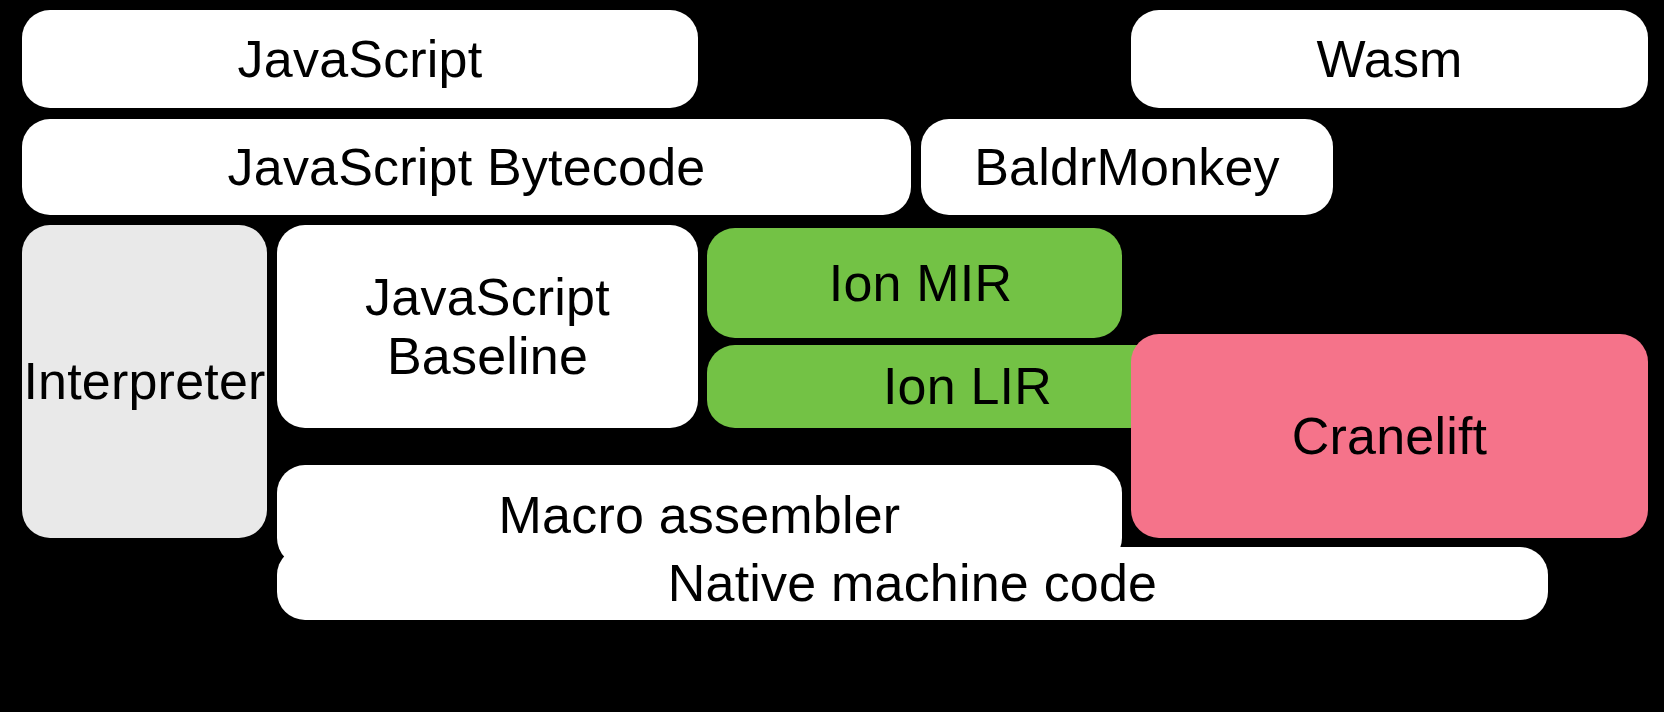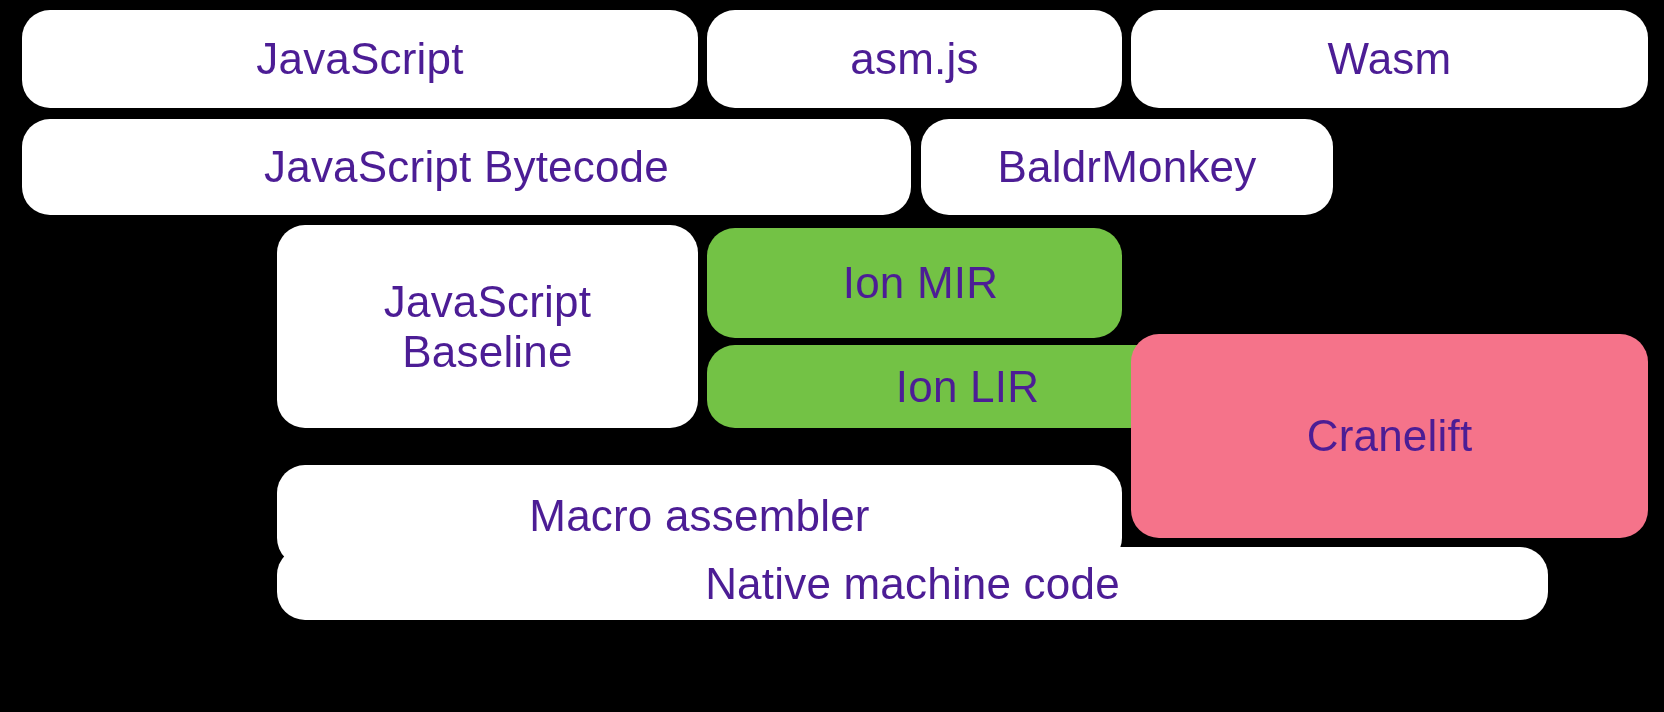--- a/index.html
+++ b/index.html
@@ -19,22 +19,22 @@
   }
   .node {
     position: absolute;
     display: flex;
     align-items: center;
     justify-content: center;
     text-align: center;
     box-sizing: border-box;
     border-radius: 28px;
     background: #ffffff;
-    color: #4c1d95;
-    font-size: 44px;
+    color: #000000;
+    font-size: 52px;
     line-height: 1.12;
     font-weight: 400;
     letter-spacing: 0.2px;
     padding: 4px 10px;
     white-space: pre-line;
   }
   .node.gray   { background: #e9e9e9; }
   .node.green  { background: #73c245; }
   .node.pink   { background: #f5738a; }
 
@@ -58,28 +58,28 @@
   
   #n-nativecode   { left: 277px;  top: 547px; width: 1271px; height: 73px; }
 </style>
 </head>
 <body>
 
 <div id="stage">
 
   <div class="node" id="n-javascript">JavaScript</div>
 
-  <div class="node" id="n-asmjs">asm.js</div>
 
   <div class="node" id="n-wasm">Wasm</div>
 
   <div class="node" id="n-baldrmonkey">BaldrMonkey</div>
 
   <div class="node" id="n-jsbytecode">JavaScript Bytecode</div>
 
+  <div class="node gray" id="n-interpreter">Interpreter</div>
 
   <div class="node" id="n-jsbaseline">JavaScript
 Baseline</div>
 
   <div class="node green" id="n-ionmir">Ion MIR</div>
 
   <div class="node green" id="n-ionlir">Ion LIR</div>
 
   <div class="node" id="n-macroasm">Macro assembler</div>
 

